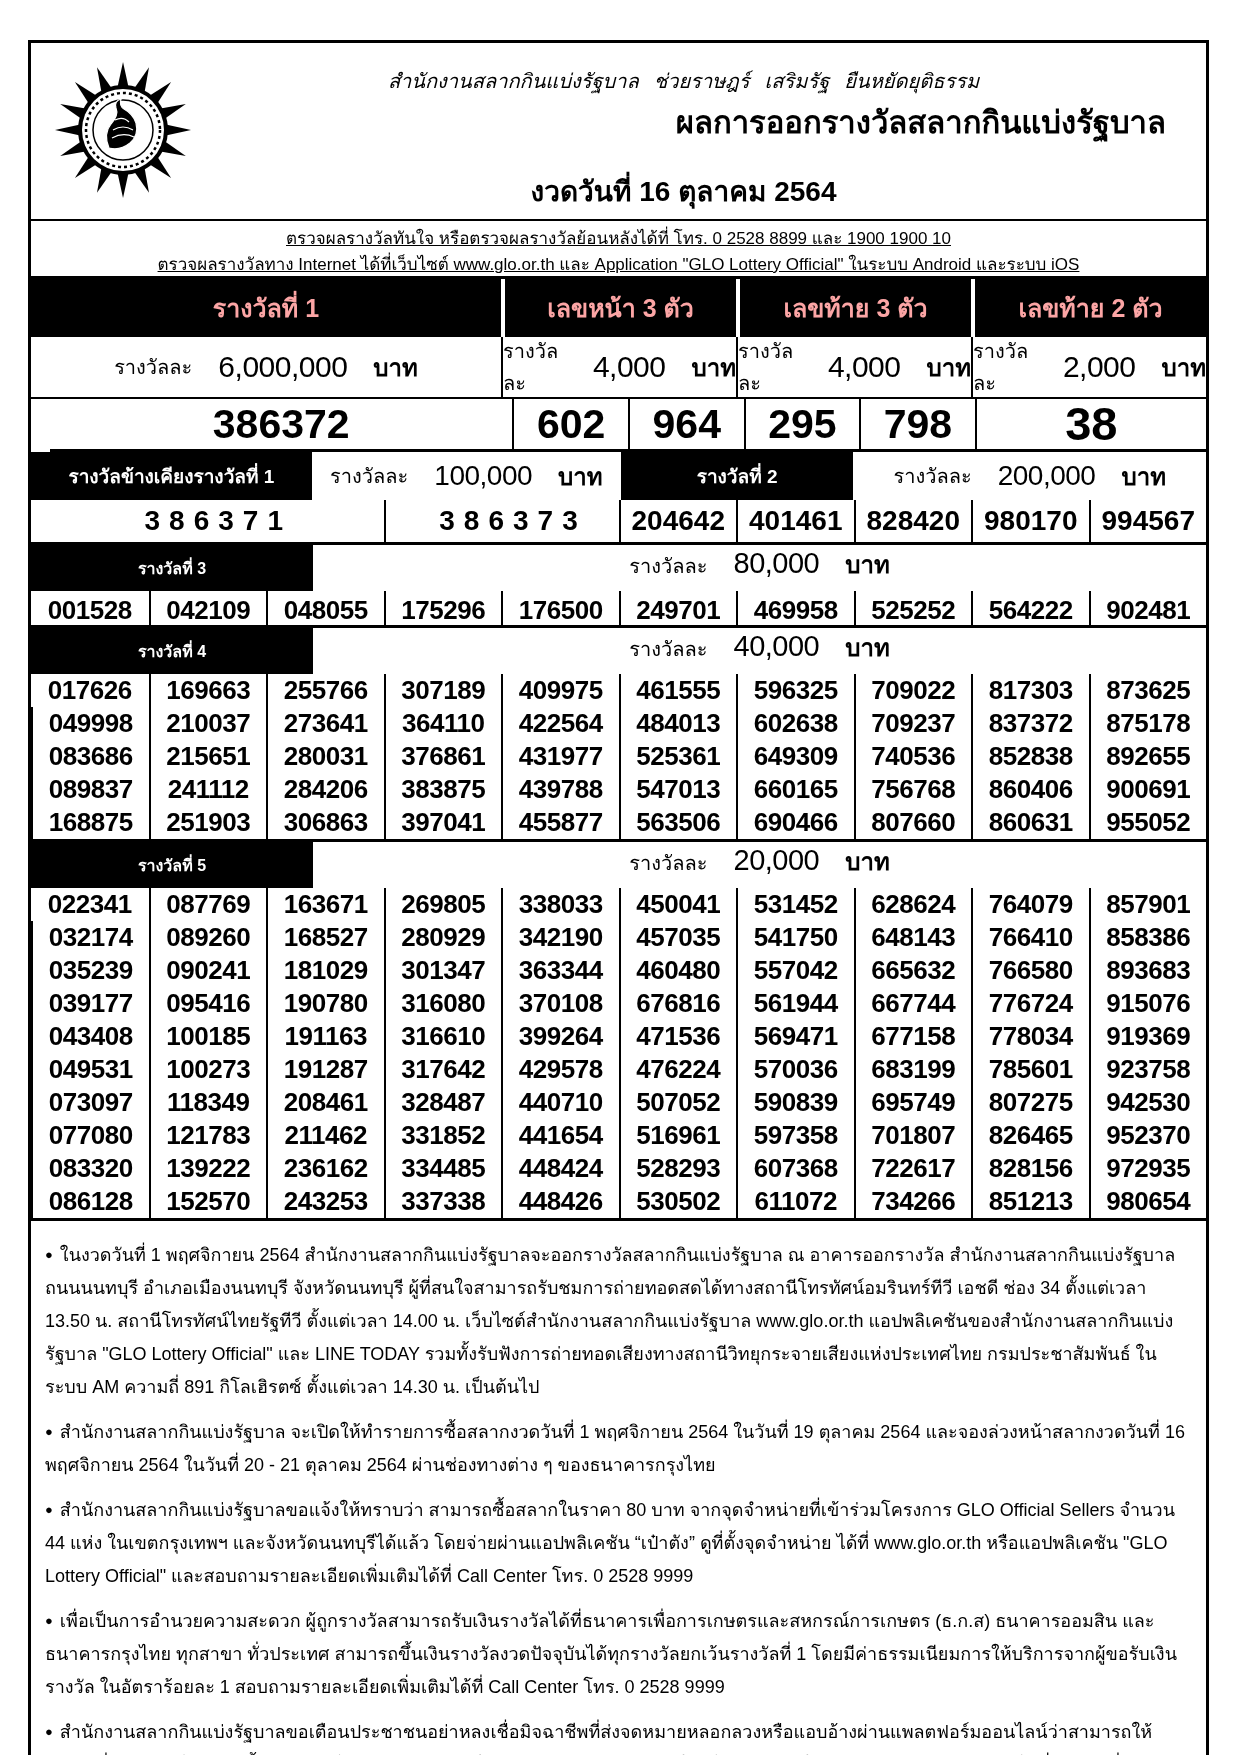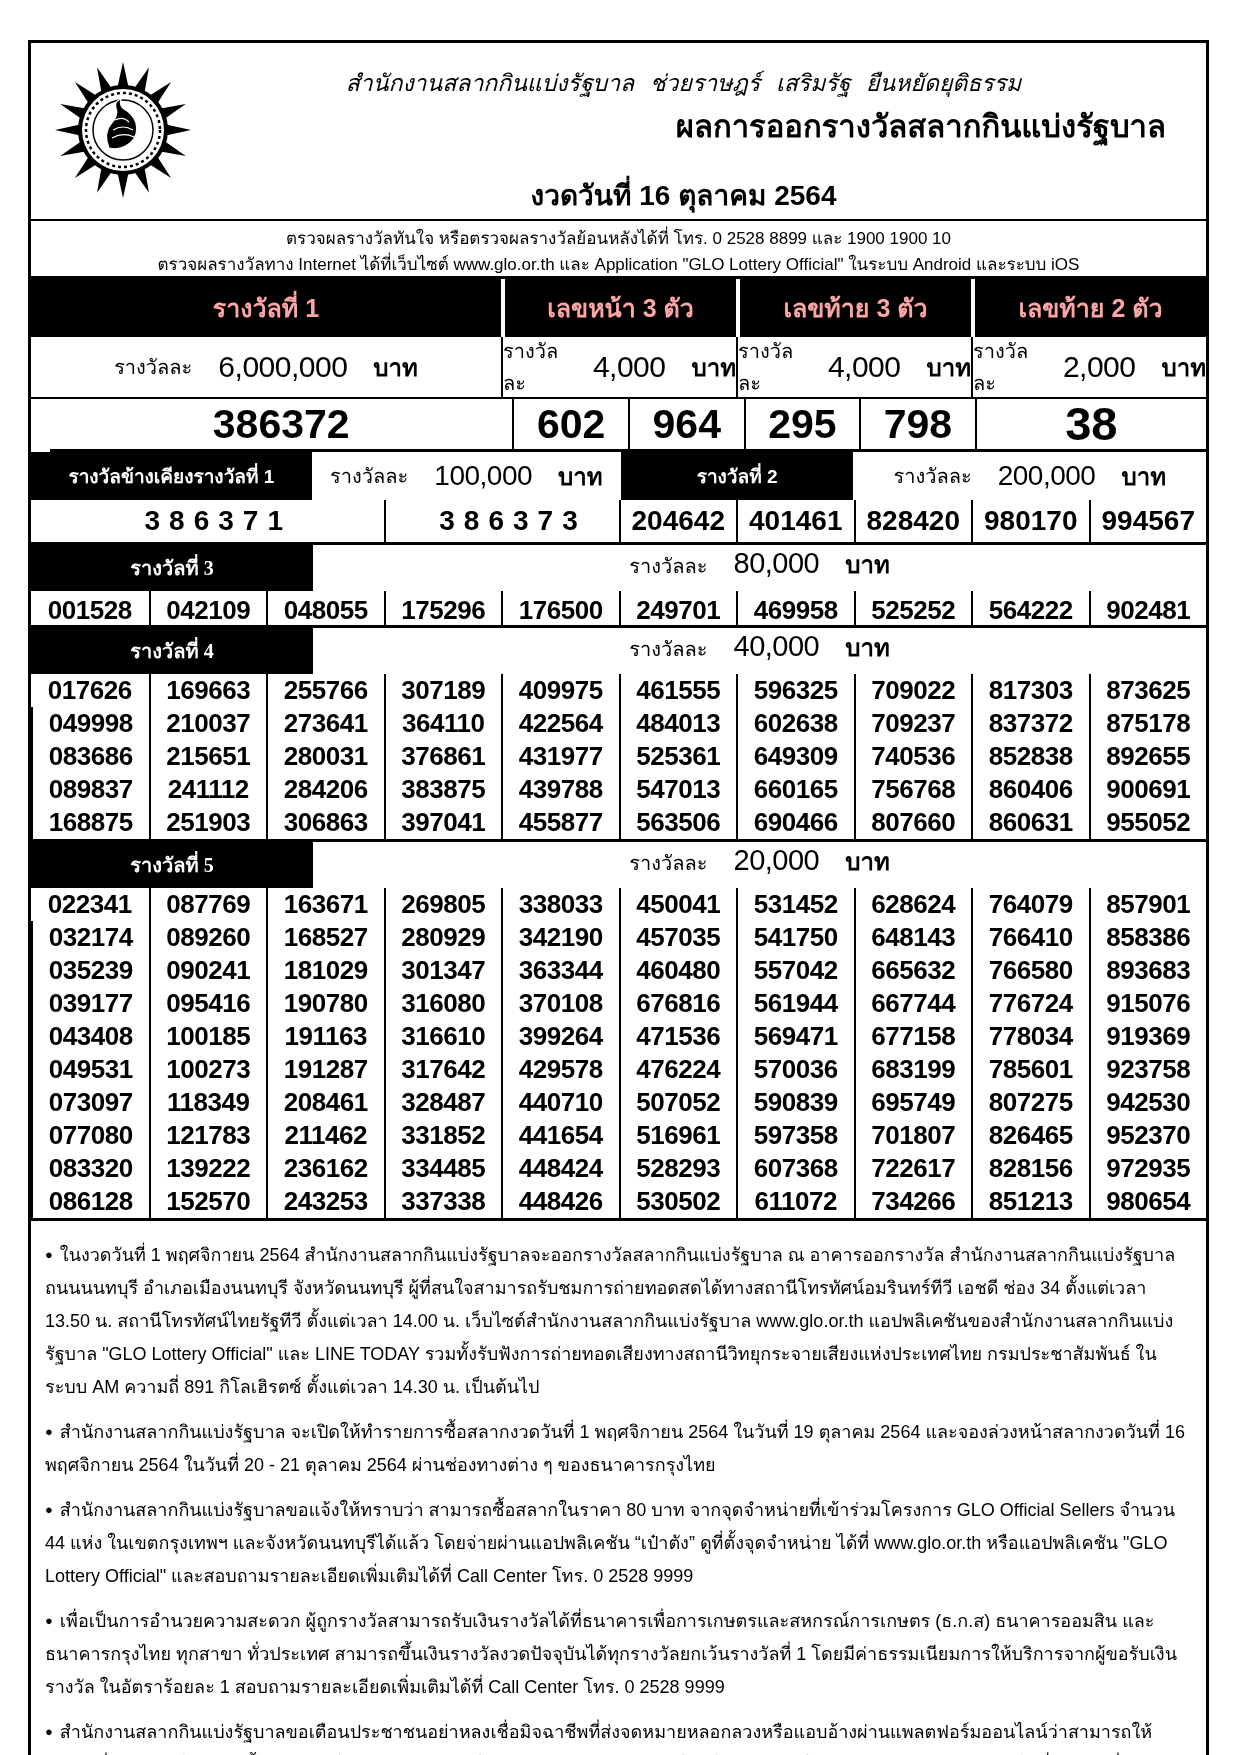--- a/index.html
+++ b/index.html
@@ -5,26 +5,26 @@
   html,body{margin:0;padding:0;background:#e8e8e8;}
   .page{position:relative;width:1241px;height:1755px;background:#ffffff;margin:0 auto;
         font-family:"Liberation Sans","DejaVu Sans",sans-serif;color:#000;overflow:hidden;}
   .doc{position:absolute;left:28px;top:40px;width:1181px;border:3px solid #000;background:#fff;box-sizing:border-box;}
 
   
   .doc-header{position:relative;height:176px;border-bottom:2px solid #000;}
   .emblem{position:absolute;left:22px;top:12px;width:140px;height:150px;}
   .head-text{position:absolute;left:170px;right:40px;top:0;height:100%;text-align:center;}
   .motto{margin-top:22px;font-family:"Liberation Serif","DejaVu Serif",serif;font-style:italic;
-         font-size:23px;word-spacing:10px;}
+         font-size:20px;word-spacing:10px;}
   .doc-title{font-size:31px;font-weight:bold;text-align:right;}
   .draw-date{margin-top:22px;font-size:28px;font-weight:bold;}
 
   
-  .info{height:58px;border-bottom:3px solid #000;text-align:center;padding-top:5px;box-sizing:border-box;}
+  .info{height:58px;border-bottom:3px solid #000;text-align:center;padding-top:5px;box-sizing:border-box;text-decoration:underline;}
   .info div{font-size:17px;line-height:26px;}
   .amt{display:flex;align-items:baseline;justify-content:center;gap:26px;}
   .amt .pre{font-size:20px;}
   .amt .val{font-size:30px;letter-spacing:-0.5px;}
   .amt .unit{font-size:24px;font-weight:bold;}
 
   
   .mainband{display:grid;grid-template-columns:40% 20% 20% 20%;background:#000;}
   .mainband .cell{height:58px;display:flex;align-items:center;justify-content:center;
                   color:#fca5a5;font-size:25px;font-weight:bold;}
@@ -45,21 +45,21 @@
   .sideband .blkcell{background:#000;color:#fff;font-size:19px;font-weight:bold;}
   .sideband .amt .val{font-size:28px;}
   .sidenums{display:grid;grid-template-columns:30% 20% repeat(5,10%);border-bottom:3px solid #000;}
   .sidenums .cell{height:42px;line-height:42px;text-align:center;font-weight:bold;font-size:28px;}
   .sidenums .cell + .cell{border-left:2px solid #000;}
   .sidenums .spread{letter-spacing:9px;padding-left:22px;}
 
   
   .pband{display:grid;grid-template-columns:24% 76%;}
   .pband .label{height:46px;display:flex;align-items:center;justify-content:center;
-                background:#000;color:#fff;font-size:20px;font-weight:bold;font-family:Liberation Serif, serif;}
+                background:#000;color:#fff;font-size:16px;font-weight:bold;}
   .pband .amt{height:46px;}
   .pband .amt .val{font-size:29px;}
 
   .ngrid{display:grid;grid-template-columns:repeat(10,1fr);border-bottom:3px solid #000;}
   .ncell{height:33px;line-height:33px;text-align:center;font-weight:bold;font-size:26px;letter-spacing:-0.5px;}
   .ncell:nth-child(10n+1){border-left:none;}
   .ncell + .ncell{border-left:2px solid #000;}
   .p3row .ncell{height:34px;line-height:38px;}
 
   

